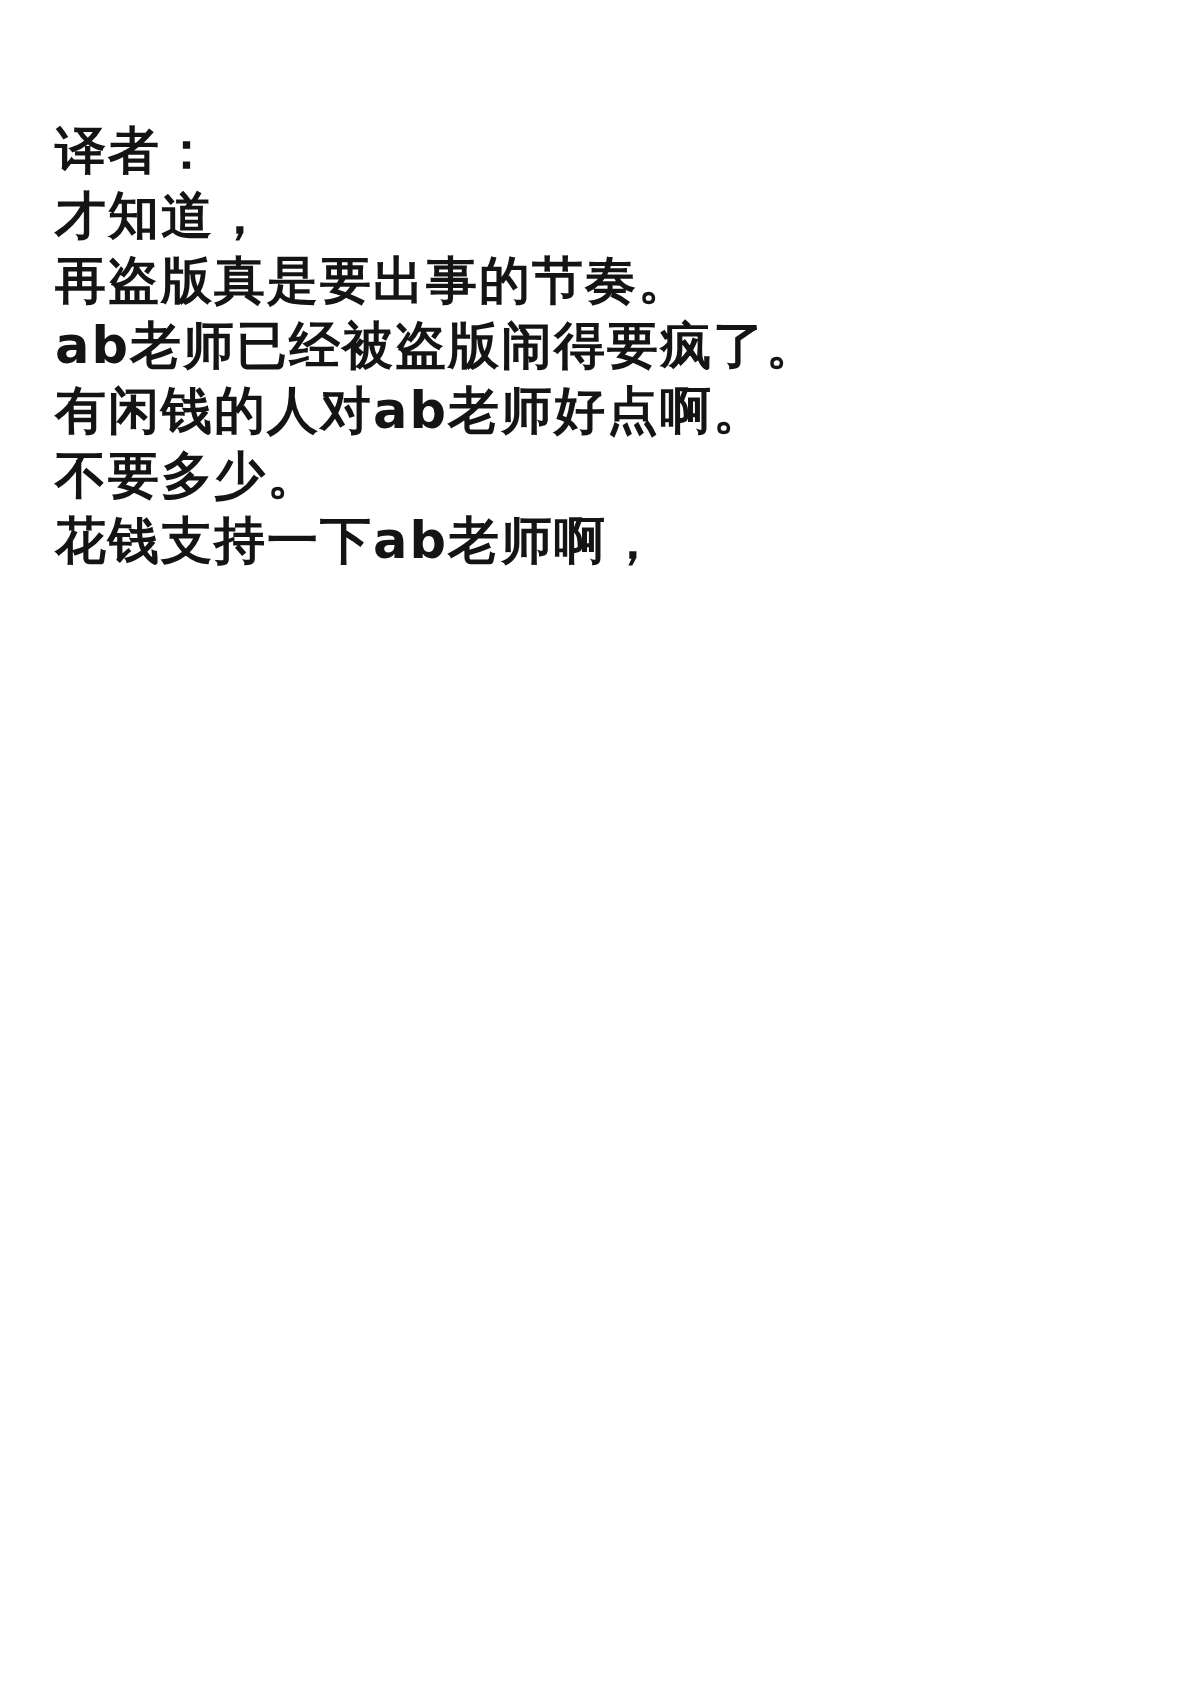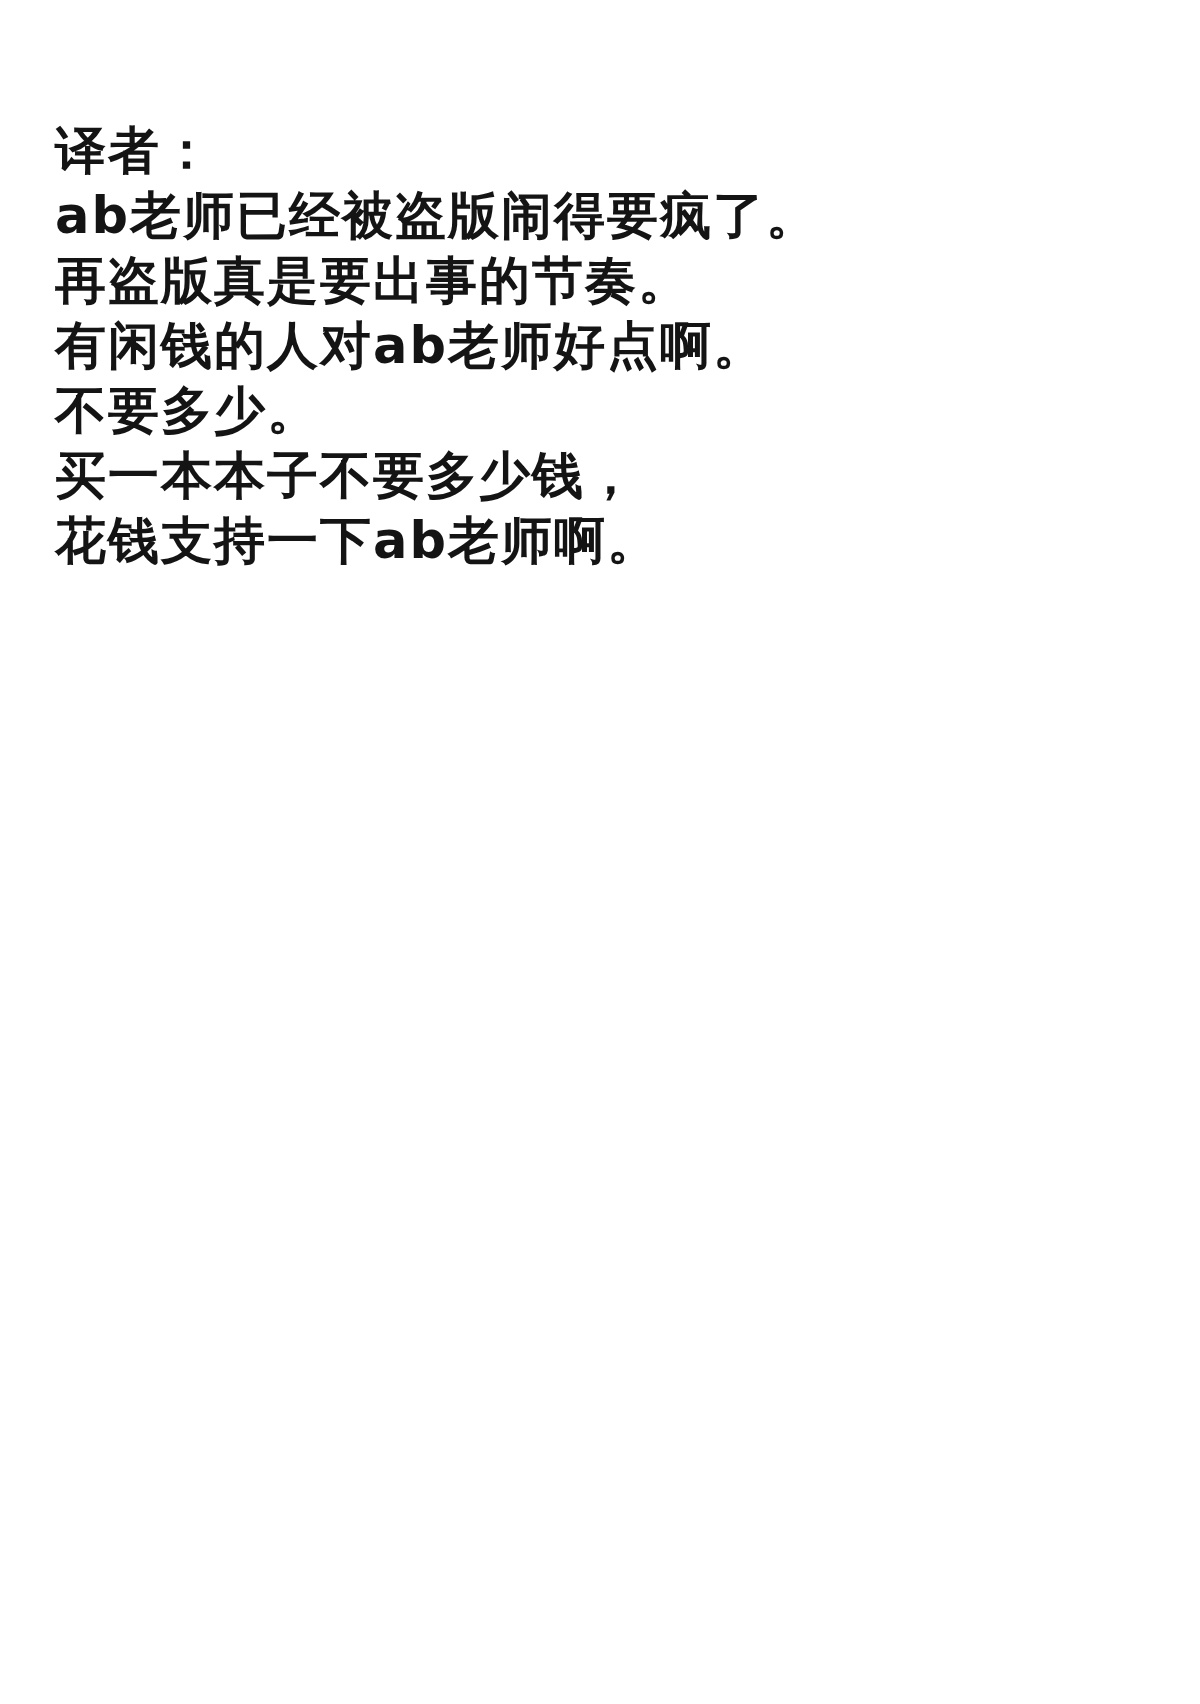--- a/index.html
+++ b/index.html
@@ -29,20 +29,20 @@
     letter-spacing: 2px;
     white-space: nowrap;
   }
 </style>
 </head>
 <body>
 
 <div class="page">
   <div class="note-block">
     <div class="text-line">译者：</div>
+    <div class="text-line">才知道，</div>
+    <div class="text-line">再盗版真是要出事的节奏。</div>
     <div class="text-line">ab老师已经被盗版闹得要疯了。</div>
-    <div class="text-line">再盗版真是要出事的节奏。</div>
     <div class="text-line">有闲钱的人对ab老师好点啊。</div>
     <div class="text-line">不要多少。</div>
-    <div class="text-line">买一本本子不要多少钱，</div>
-    <div class="text-line">花钱支持一下ab老师啊。</div>
+    <div class="text-line">花钱支持一下ab老师啊，</div>
   </div>
 </div>
 
 </body></html>

